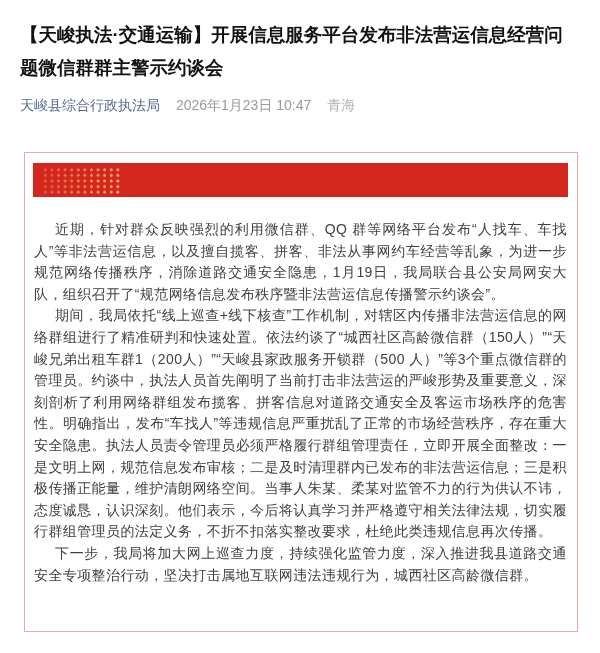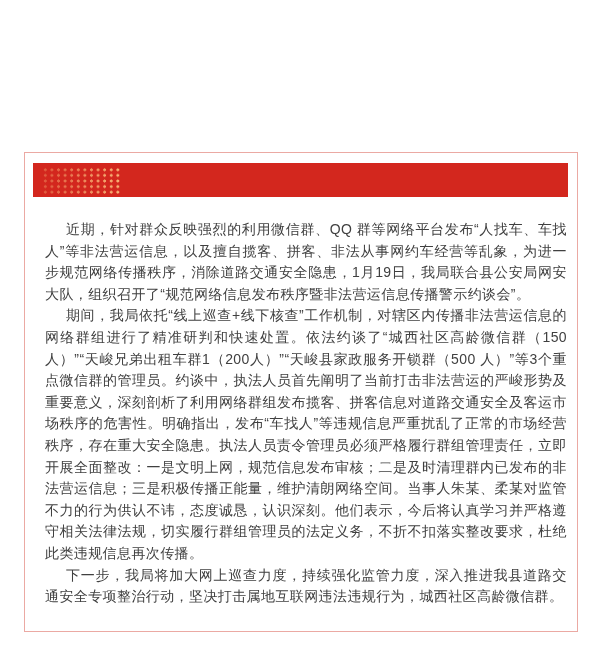--- a/index.html
+++ b/index.html
@@ -69,32 +69,37 @@
     -webkit-mask-image: linear-gradient(90deg, rgba(0,0,0,0.35), rgba(0,0,0,1));
     mask-image: linear-gradient(90deg, rgba(0,0,0,0.35), rgba(0,0,0,1));
   }
   .article-body {
     padding: 0 1px;
     color: #404040;
     font-size: 14px;
     line-height: 21.6px;
     letter-spacing: 0.4px;
     text-align: justify;
-    margin-left: 11px;
   }
   .article-body p {
     text-indent: 1.5em;
   }
 </style>
 </head>
 <body>
 
 <div class="page">
 
   <div class="article-header">
+    <h1 class="article-title">【天峻执法·交通运输】开展信息服务平台发布非法营运信息经营问题微信群群主警示约谈会</h1>
+    <div class="article-meta">
+      <span class="account-name" style="color: rgb(87, 107, 149);">天峻县综合行政执法局</span>
+      <span class="publish-date">2026年1月23日 10:47</span>
+      <span class="location">青海</span>
+    </div>
   </div>
 
   <div class="content-box" style="border-color: rgb(235, 169, 163);">
     <div class="red-banner" style="background: rgb(211, 39, 30);">
       <div class="dot-pattern"></div>
     </div>
     <div class="article-body">
       <p>近期，针对群众反映强烈的利用微信群、QQ 群等网络平台发布“人找车、车找人”等非法营运信息，以及擅自揽客、拼客、非法从事网约车经营等乱象，为进一步规范网络传播秩序，消除道路交通安全隐患，1月19日，我局联合县公安局网安大队，组织召开了“规范网络信息发布秩序暨非法营运信息传播警示约谈会”。</p>
       <p>期间，我局依托“线上巡查+线下核查”工作机制，对辖区内传播非法营运信息的网络群组进行了精准研判和快速处置。依法约谈了“城西社区高龄微信群（150人）”“天峻兄弟出租车群1（200人）”“天峻县家政服务开锁群（500 人）”等3个重点微信群的管理员。约谈中，执法人员首先阐明了当前打击非法营运的严峻形势及重要意义，深刻剖析了利用网络群组发布揽客、拼客信息对道路交通安全及客运市场秩序的危害性。明确指出，发布“车找人”等违规信息严重扰乱了正常的市场经营秩序，存在重大安全隐患。执法人员责令管理员必须严格履行群组管理责任，立即开展全面整改：一是文明上网，规范信息发布审核；二是及时清理群内已发布的非法营运信息；三是积极传播正能量，维护清朗网络空间。当事人朱某、柔某对监管不力的行为供认不讳，态度诚恳，认识深刻。他们表示，今后将认真学习并严格遵守相关法律法规，切实履行群组管理员的法定义务，不折不扣落实整改要求，杜绝此类违规信息再次传播。</p>
       <p>下一步，我局将加大网上巡查力度，持续强化监管力度，深入推进我县道路交通安全专项整治行动，坚决打击属地互联网违法违规行为，城西社区高龄微信群。</p>

